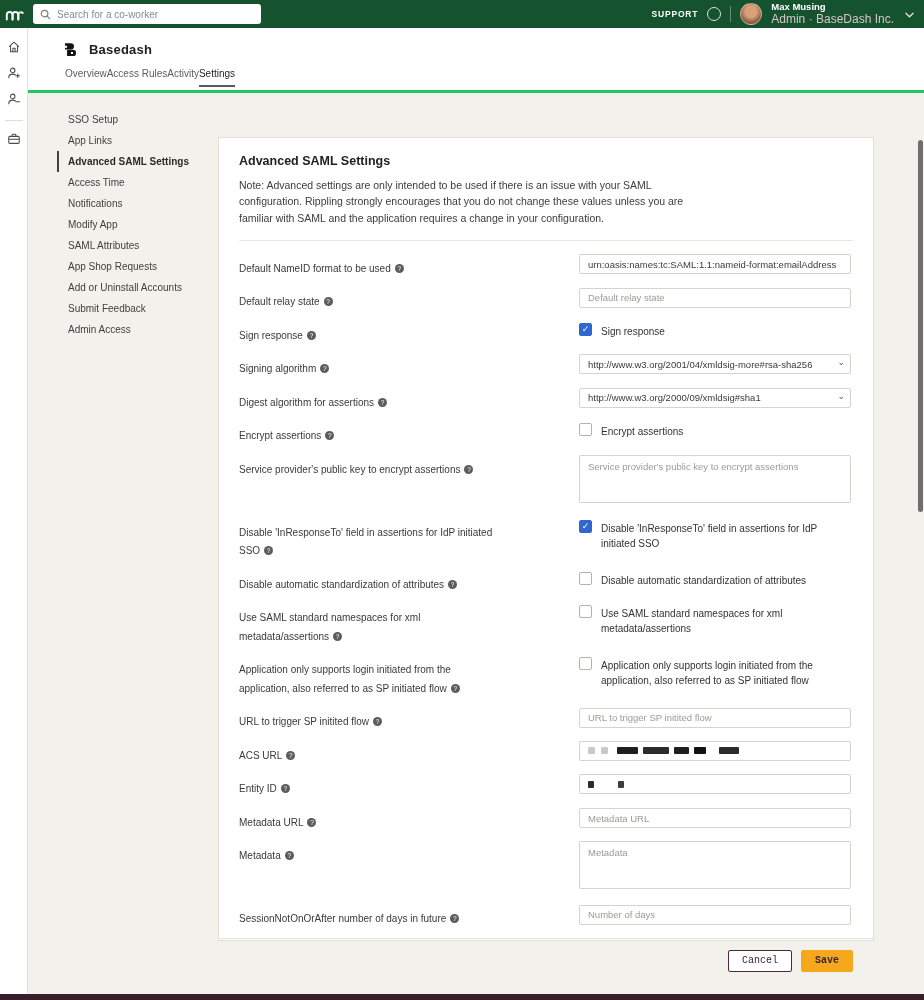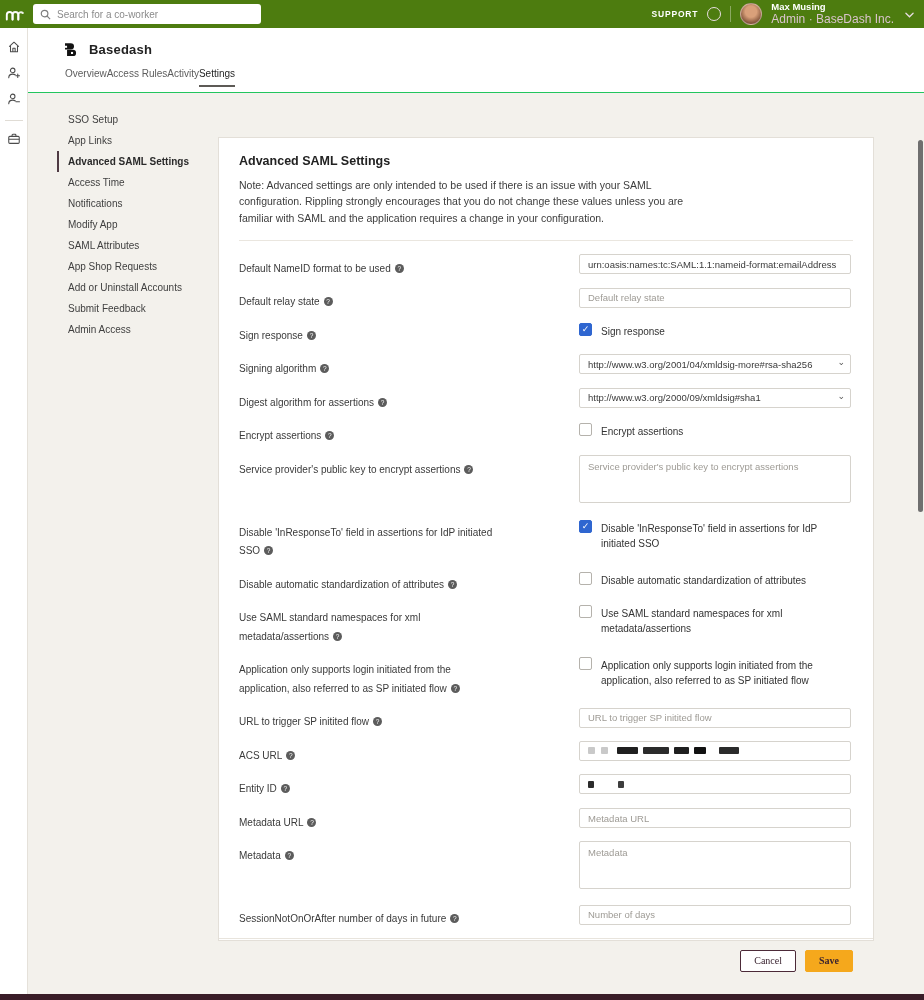--- a/index.html
+++ b/index.html
@@ -4,21 +4,21 @@
 <style>
   * { margin:0; padding:0; box-sizing:border-box; }
   html,body { width:924px; height:1000px; }
   body {
     font-family:"Liberation Sans","DejaVu Sans",sans-serif;
     background:#f3f1ec; position:relative; overflow:hidden;
     color:#3c3c3c;
   }
   
   .topbar { position:absolute; left:0; top:0; width:924px; height:28px;
-    background:#4d7c0f; display:flex; align-items:center; z-index:10;}
+    background:#14532d; display:flex; align-items:center; z-index:10;}
   .ripp-logo { width:28px; display:flex; justify-content:center; }
   .searchbox { width:228px; height:20px; background:#fff; border-radius:3px;
     display:flex; align-items:center; padding:0 7px; gap:6px; margin-left:5px;}
   .searchbox input { border:none; outline:none; font-size:10px; flex:1;
     font-family:inherit; color:#3c3c3c; background:transparent;}
   .searchbox input::placeholder { color:#8b8b8b; }
   .topbar-right { margin-left:auto; display:flex; align-items:center; gap:9px; padding-right:10px;}
   .support { color:#fff; font-size:8.5px; font-weight:bold; letter-spacing:0.8px;text-align:center; }
   .qcircle { width:14px; height:14px; border:1.2px solid #e8dde1; border-radius:50%;
     color:#e8dde1; font-size:9px; display:flex; align-items:center; justify-content:center; font-weight:bold;}
@@ -33,21 +33,21 @@
 
   
   .rail { position:absolute; left:0; top:28px; width:28px; height:966px;
     background:#fff; border-right:1px solid #e5e1da; display:flex; flex-direction:column;
     align-items:center; padding-top:11px; z-index:5;}
   .rail .ric { width:15px; height:15px; margin-bottom:11px; display:flex; align-items:center; justify-content:center;}
   .rail-divider { width:18px; height:1px; background:#e0dcd5; margin:3px 0 10px; }
 
   
   .app-header { position:absolute; left:28px; top:28px; width:896px; height:65px;
-    background:#fff; border-bottom:1px solid #22c55e; }
+    background:#fff; border-bottom:3px solid #22c55e; }
   .app-title-row { display:flex; align-items:center; gap:12px; padding:14px 0 0 34px; }
   .app-logo { width:15px; height:15px; }
   .app-title { font-size:13px; font-weight:bold; color:#222; letter-spacing:0.2px;}
   .tabs { display:flex; padding-left:37px; margin-top:11px; }
   .tab { font-size:10px; color:#5d5d5d; padding-bottom:6px; cursor:pointer; }
   .tab.active { color:#262626; border-bottom:2px solid #5d5a56; }
 
   
   .side-nav { position:absolute; left:57px; top:109px; width:158px; }
   .side-item { font-size:10px; color:#3f3f3f; padding:5px 0 5px 11px; cursor:pointer; }
@@ -88,21 +88,21 @@
     flex:0 0 auto; display:flex; align-items:center; justify-content:center; cursor:pointer;
     font-size:9px; color:#fff; }
   .cbox.checked { background:#2f66d0; border-color:#2f66d0; }
   .cblabel { font-size:10px; color:#333; line-height:1.5; padding-top:1px;}
   .redacted { width:100%; height:20px; border:1px solid #d6d3cd; border-radius:2px;
     display:flex; align-items:center; padding:0 8px; background:#fff;}
   .rblock { height:7px; display:inline-block; border-radius:1px; }
 
   .card-footer { margin-top:auto; border-top:1px solid #e8e4dd; padding:11px 20px 13px;
     display:flex; justify-content:flex-end; gap:9px; }
-  .btn { height:22px; font-size:10px; font-family:Liberation Serif, serif; border-radius:2px; padding:0 13px;
+  .btn { height:22px; font-size:10px; font-family:Liberation Mono, monospace; border-radius:2px; padding:0 13px;
     cursor:pointer; }
   .btn-cancel { background:#fff; border:1px solid #4c2a38; color:#3a2330; }
   .btn-save { background:#f5a81c; border:1px solid #f5a81c; color:#3a2330; font-weight:bold; }
 
   
   .bottom-strip { position:absolute; left:0; bottom:0; width:924px; height:6px; background:#3a1d28; }
   .scroll-thumb { position:absolute; right:1px; top:140px; width:5px; height:372px;
     background:#6f6f6f; border-radius:3px; cursor:pointer; }
 </style>
 </head>

